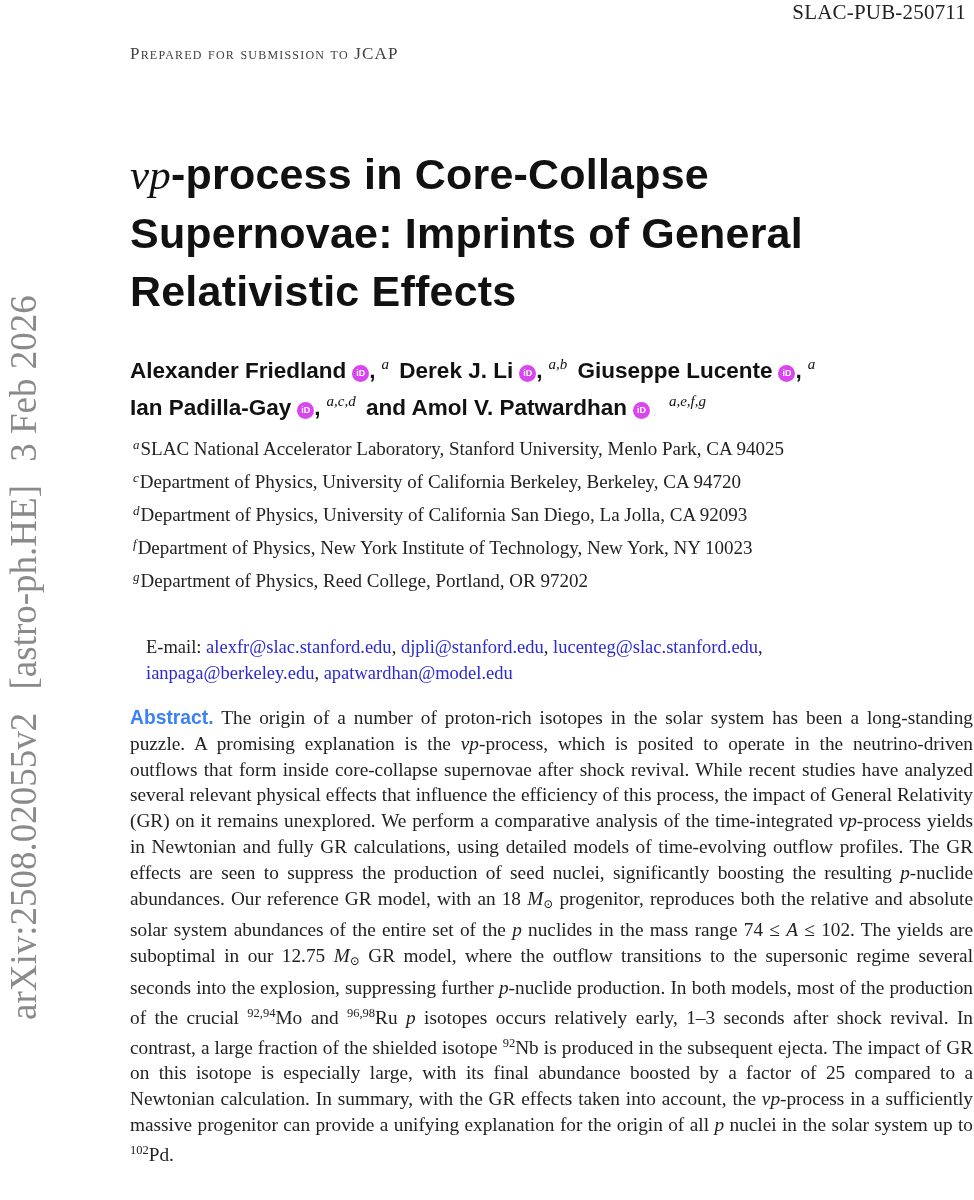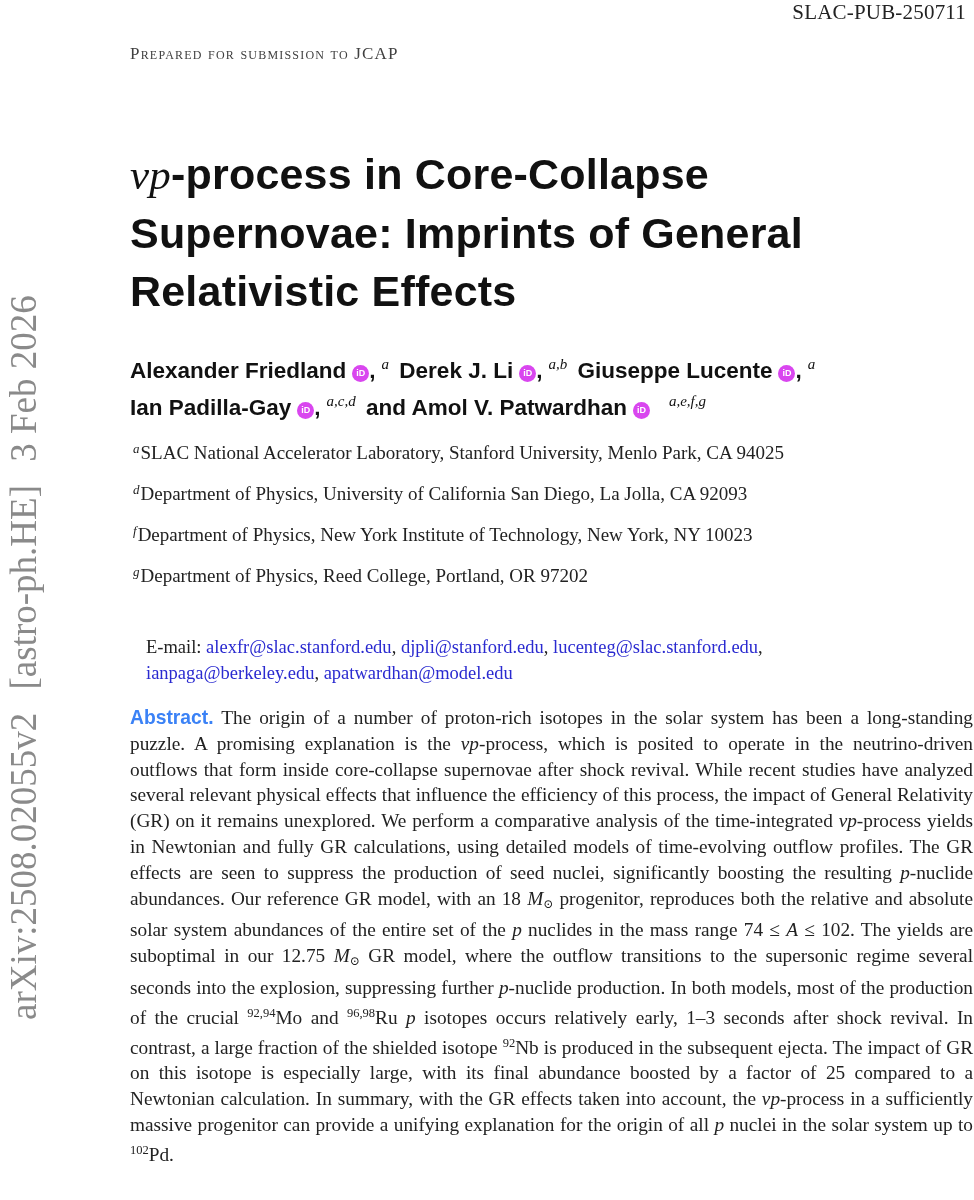--- a/index.html
+++ b/index.html
@@ -40,21 +40,21 @@
     background: #d946ef; color: #fff; font-size: 9px; line-height: 17px;
     text-align: center; vertical-align: 2px; margin-left: 6px;
     font-family: "Liberation Sans", sans-serif; font-weight: bold;
   }
   .aff-sup {
     font-family: "Liberation Serif", serif; font-style: italic; font-weight: normal;
     font-size: 15px; vertical-align: 9px; margin-left: 6px; margin-right: 4px;
   }
   .affiliations {
     position: absolute; left: 133px; top: 430px; width: 840px;
-    font-size: 19px; line-height: 37px; color: #222;
+    font-size: 19px; line-height: 29px; color: #222;
   }
   .affiliation { white-space: nowrap; }
   .affiliation sup { font-style: italic; font-size: 13px; vertical-align: 6px; margin-right: 1px; }
   .emails {
     position: absolute; left: 146px; top: 634px; width: 830px;
     font-size: 18.5px; line-height: 26px; color: #222;
   }
   .email-link { color: #2a2ad0; text-decoration: none; }
   .abstract {
     position: absolute; left: 130px; top: 705px; width: 843px;
@@ -89,20 +89,21 @@
   <span class="author"><span>Alexander Friedland</span><span class="orcid">iD</span><span>,</span><span class="aff-sup">a</span></span>
   <span class="author"><span>Derek J. Li</span><span class="orcid">iD</span><span>,</span><span class="aff-sup">a,b</span></span>
   <span class="author"><span>Giuseppe Lucente</span><span class="orcid">iD</span><span>,</span><span class="aff-sup">a</span></span><br>
   <span class="author"><span>Ian Padilla-Gay</span><span class="orcid">iD</span><span>,</span><span class="aff-sup">a,c,d</span></span>
   <span>and</span>
   <span class="author"><span>Amol V. Patwardhan</span><span class="orcid">iD</span><span></span><span class="aff-sup" style="margin-left:19px;">a,e,f,g</span></span>
 </div>
 
 <div class="affiliations">
   <div class="affiliation"><sup>a</sup><span>SLAC National Accelerator Laboratory, Stanford University, Menlo Park, CA 94025</span></div>
+  <div class="affiliation"><sup>c</sup><span>Department of Physics, University of California Berkeley, Berkeley, CA 94720</span></div>
   <div class="affiliation"><sup>d</sup><span>Department of Physics, University of California San Diego, La Jolla, CA 92093</span></div>
   <div class="affiliation"><sup>f</sup><span>Department of Physics, New York Institute of Technology, New York, NY 10023</span></div>
   <div class="affiliation"><sup>g</sup><span>Department of Physics, Reed College, Portland, OR 97202</span></div>
 </div>
 
 <div class="emails">
   <span>E-mail:</span>
   <a class="email-link">alexfr@slac.stanford.edu</a>,
   <a class="email-link">djpli@stanford.edu</a>,
   <a class="email-link">lucenteg@slac.stanford.edu</a>,<br>

